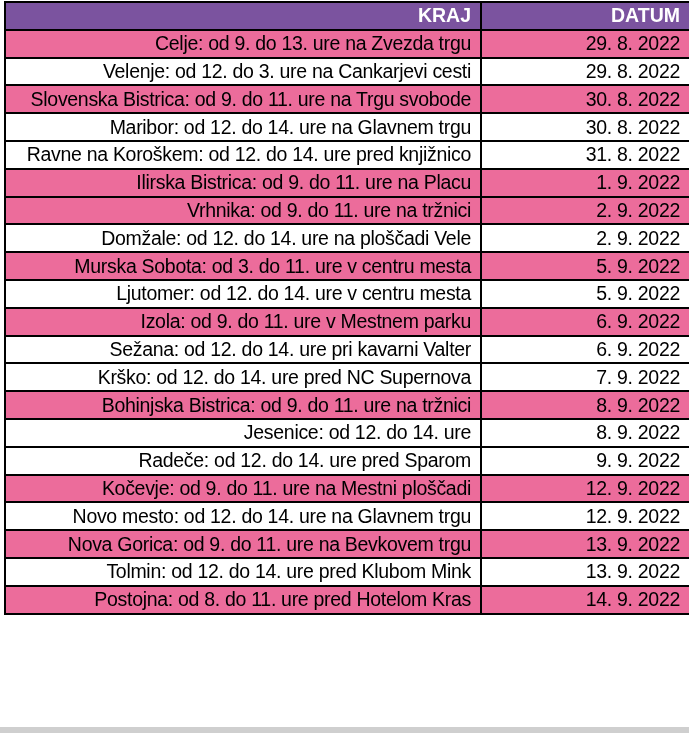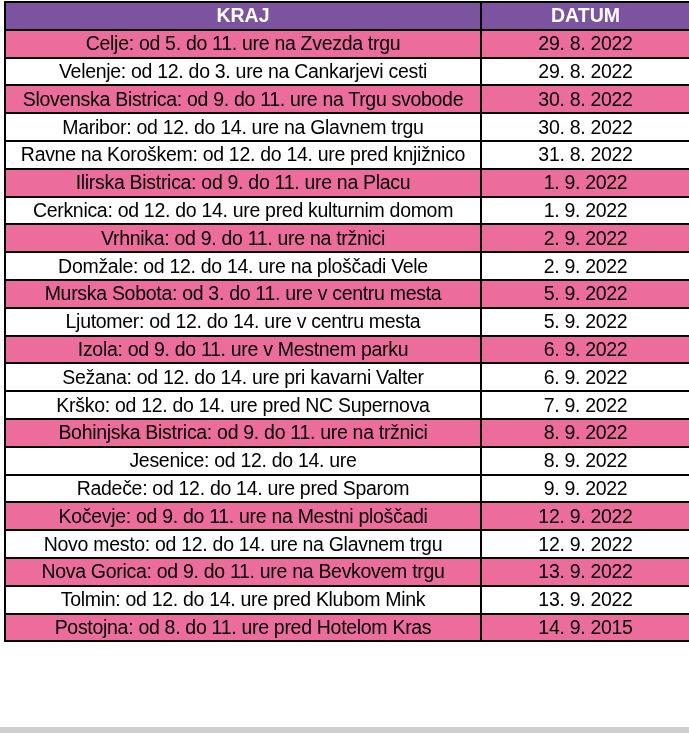--- a/index.html
+++ b/index.html
@@ -29,21 +29,21 @@
   col.col-datum { width: 209px; }
   th, td {
     border: 2px solid var(--border-color, #000000);
     height: 25.8px;
     padding: 0 9px;
     vertical-align: middle;
     font-size: 19.5px;
     letter-spacing: -0.3px;
     white-space: nowrap;
     overflow: hidden;
-    text-align: center;
+    text-align: right;
   }
   th {
     background: var(--header-bg, #7b539f);
     color: var(--header-text, #ffffff);
     font-weight: bold;
     letter-spacing: 0;
   }
   td {
     color: var(--cell-text, #000000);
   }
@@ -68,45 +68,41 @@
       <col class="col-datum">
     </colgroup>
     <thead>
       <tr>
         <th>KRAJ</th>
         <th>DATUM</th>
       </tr>
     </thead>
     <tbody id="rows-body">
         <tr class="row-pink">
-    <td>Celje: od 5. do 11. ure na Zvezda trgu</td>
+    <td>Celje: od 9. do 13. ure na Zvezda trgu</td>
     <td>29. 8. 2022</td>
   </tr>
         <tr class="row-white">
     <td>Velenje: od 12. do 3. ure na Cankarjevi cesti</td>
     <td>29. 8. 2022</td>
   </tr>
         <tr class="row-pink">
     <td>Slovenska Bistrica: od 9. do 11. ure na Trgu svobode</td>
     <td>30. 8. 2022</td>
   </tr>
         <tr class="row-white">
     <td>Maribor: od 12. do 14. ure na Glavnem trgu</td>
     <td>30. 8. 2022</td>
   </tr>
         <tr class="row-white">
     <td>Ravne na Koroškem: od 12. do 14. ure pred knjižnico</td>
     <td>31. 8. 2022</td>
   </tr>
         <tr class="row-pink">
     <td>Ilirska Bistrica: od 9. do 11. ure na Placu</td>
-    <td>1. 9. 2022</td>
-  </tr>
-        <tr class="row-white">
-    <td>Cerknica: od 12. do 14. ure pred kulturnim domom</td>
     <td>1. 9. 2022</td>
   </tr>
         <tr class="row-pink">
     <td>Vrhnika: od 9. do 11. ure na tržnici</td>
     <td>2. 9. 2022</td>
   </tr>
         <tr class="row-white">
     <td>Domžale: od 12. do 14. ure na ploščadi Vele</td>
     <td>2. 9. 2022</td>
   </tr>
@@ -153,19 +149,19 @@
         <tr class="row-pink">
     <td>Nova Gorica: od 9. do 11. ure na Bevkovem trgu</td>
     <td>13. 9. 2022</td>
   </tr>
         <tr class="row-white">
     <td>Tolmin: od 12. do 14. ure pred Klubom Mink</td>
     <td>13. 9. 2022</td>
   </tr>
         <tr class="row-pink">
     <td>Postojna: od 8. do 11. ure pred Hotelom Kras</td>
-    <td>14. 9. 2015</td>
+    <td>14. 9. 2022</td>
   </tr>
       </tbody>
   </table>
 </div>
 
 <div class="bottom-edge"></div>
 
 </body></html>

